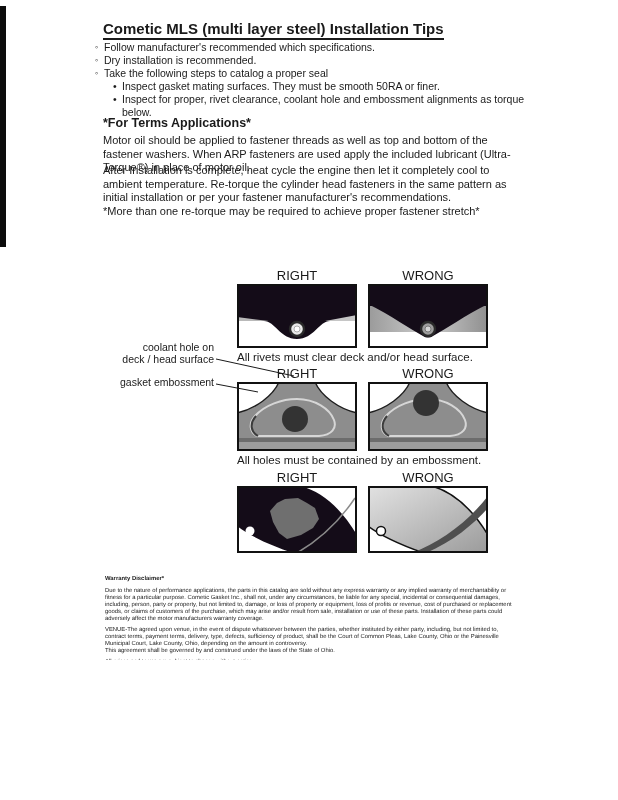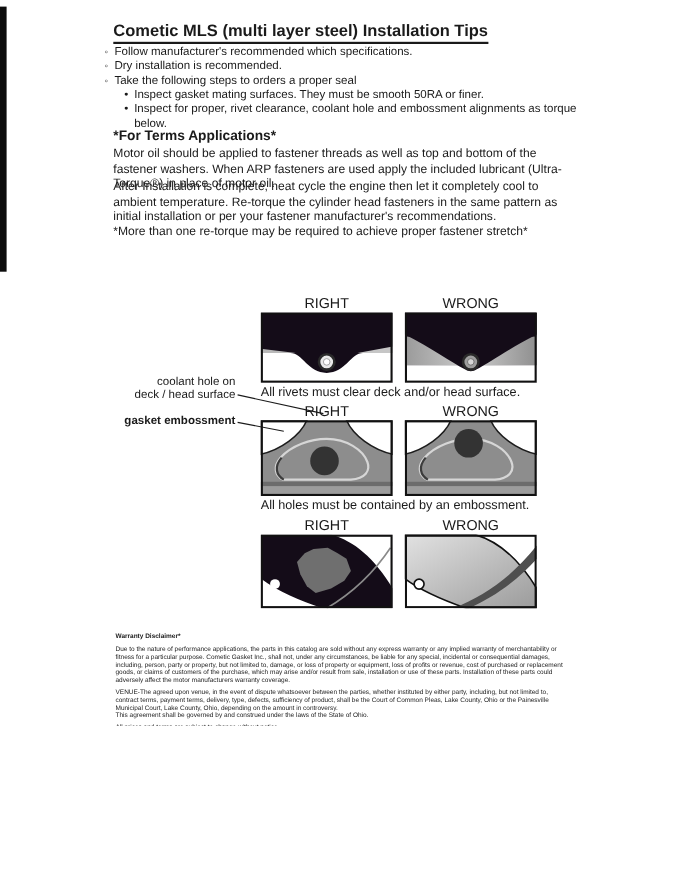--- a/index.html
+++ b/index.html
@@ -34,21 +34,21 @@
   .rw-labels div:last-child { margin-left:11px; }
   .panels { display:flex; margin-top:1px; }
   .panels svg { display:block; }
   .panels svg:last-child { margin-left:11px; }
   .caption { margin-top:3px; font-size:11.5px; line-height:12px; }
 
   .callout {
     position:absolute; left:100px; width:114px; text-align:right;
     font-size:10.5px; line-height:11.5px;
   }
-  .c1 { top:342px; } .c2 { top:377px;font-weight:bold; }
+  .c1 { top:342px; } .c2 { top:377px; }
 
   .overlay { position:absolute; left:0; top:0; pointer-events:none; }
 
   .legal { position:absolute; left:105px; top:576px; width:412px; font-size:5.9px; line-height:6.9px; color:#222; }
   .lp { margin:0 0 4.5px 0; }
   .lh { font-weight:bold; margin-bottom:5px; }
   .legal div { text-rendering:geometricPrecision; }
 
   .pagenum { position:absolute; left:385px; top:758px; font-size:13px; letter-spacing:0.3px; }
 </style>
@@ -65,21 +65,21 @@
     <div class="tip-row">
       <span class="tip-marker">◦</span>
       <span>Follow manufacturer's recommended which specifications.</span>
     </div>
     <div class="tip-row">
       <span class="tip-marker">◦</span>
       <span>Dry installation is recommended.</span>
     </div>
     <div class="tip-row">
       <span class="tip-marker">◦</span>
-      <span>Take the following steps to orders a proper seal</span>
+      <span>Take the following steps to catalog a proper seal</span>
     </div>
     <div class="tip-row sub">
       <span class="tip-marker">•</span>
       <span>Inspect gasket mating surfaces.  They must be smooth 50RA or finer.</span>
     </div>
     <div class="tip-row sub">
       <span class="tip-marker">•</span>
       <span>Inspect for proper, rivet clearance, coolant hole and embossment alignments as torque below.</span>
     </div>
   </div>

